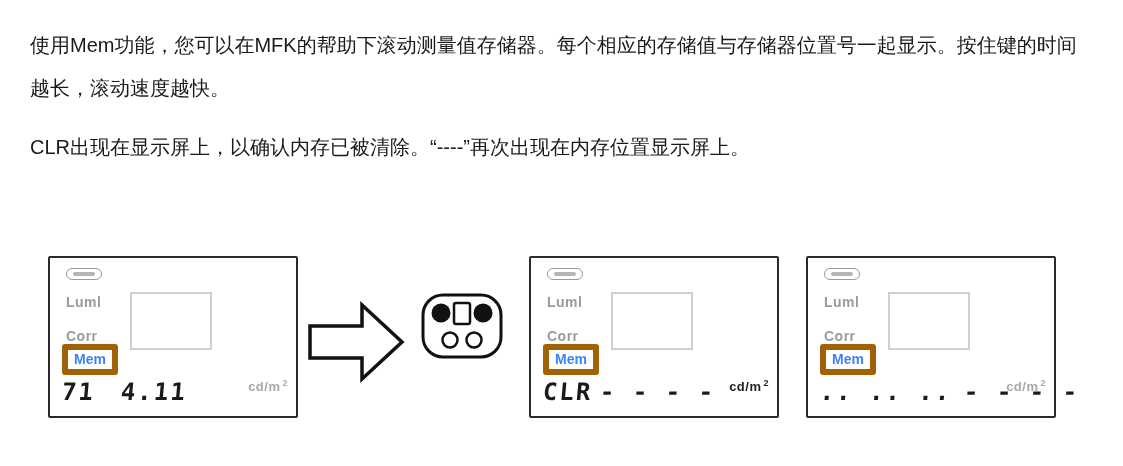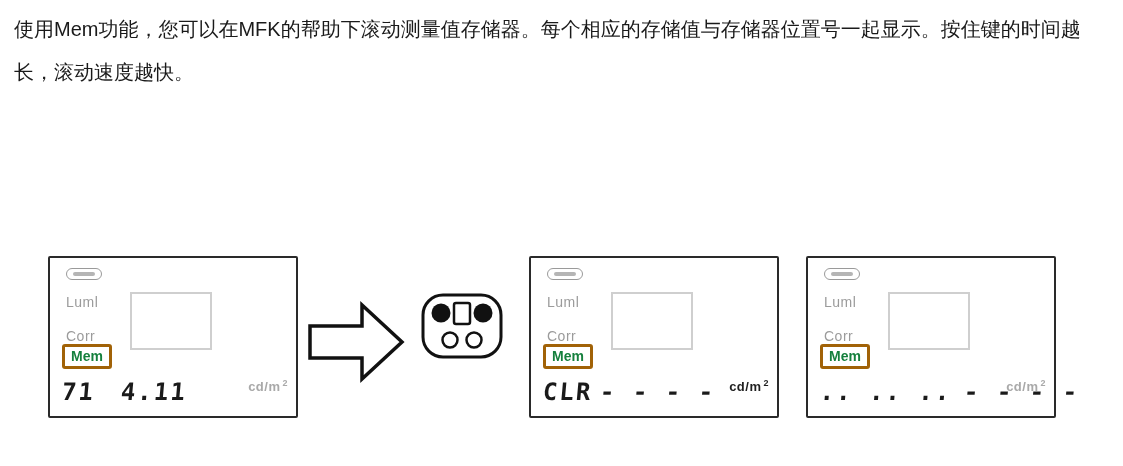--- a/index.html
+++ b/index.html
@@ -9,21 +9,21 @@
     background:#ffffff;
     font-family:"Liberation Sans", sans-serif;
     color:#1a1a1a;
     overflow:hidden;
   }
   
   .text-block{
     position:absolute;left:14px;top:8px;width:1098px;
     font-size:20px;line-height:43px;color:#1a1a1a;
   }
-  .text-block p{margin:0;}
+  .text-block p{margin:16px;}
   .key-circle{
     display:inline-flex;align-items:center;justify-content:center;
     width:20px;height:20px;
     border:2.5px solid #111;border-radius:50%;
     font-weight:bold;font-size:13px;line-height:1;
     vertical-align:-3px;margin:0 2px;
     background:#fff;color:#111;
   }
   
   .figure{position:absolute;left:0;top:0;width:100%;height:100%;}
@@ -34,29 +34,29 @@
   .panel.pos1{left:48px;top:256px;}
   .panel.pos2{left:529px;top:256px;}
   .panel.pos3{left:806px;top:256px;}
   .badge{
     position:absolute;left:16px;top:10px;width:36px;height:12px;
     border:1px solid #9a9a9a;border-radius:6px;
     display:flex;align-items:center;justify-content:center;box-sizing:border-box;
   }
   .badge-inner{width:22px;height:4px;background:#b5b5b5;border-radius:2px;}
   .lbl{
-    position:absolute;left:16px;font-weight:normal;color:#9b9b9b;
+    position:absolute;left:16px;font-weight:bold;color:#9b9b9b;
     font-size:14px;letter-spacing:0.5px;
   }
   .lbl.lum{top:36px;}
   .lbl.corr{top:70px;}
   .mem-box{
     position:absolute;left:12px;top:86px;
-    border:3px solid #a16207;border-radius:3px;
-    padding:0 6px;font-weight:bold;font-size:14px;color:#15803d;line-height:19px;
+    border:6px solid #a16207;border-radius:3px;
+    padding:0 6px;font-weight:bold;font-size:14px;color:#3b82f6;line-height:19px;
     background:#fff;
   }
   .window{
     position:absolute;left:80px;top:34px;width:82px;height:58px;
     border:2px solid #cfcfcf;box-sizing:border-box;
   }
   .digits{
     position:absolute;left:12px;bottom:10px;
     display:flex;gap:26px;align-items:baseline;
   }
@@ -76,20 +76,21 @@
   .arrow-wrap{position:absolute;left:306px;top:298px;}
   .cluster-wrap{position:absolute;left:420px;top:292px;}
 </style>
 </head>
 <body>
 
 <div class="page">
 
   <div class="text-block">
     <p>使用Mem功能，您可以在MFK的帮助下滚动测量值存储器。每个相应的存储值与存储器位置号一起显示。按住键的时间越长，滚动速度越快。</p>
+    <p>CLR出现在显示屏上，以确认内存已被清除。“----”再次出现在内存位置显示屏上。</p>
   </div>
 
   <div class="figure">
 
     <div class="panel pos1">
       <div class="badge">
           <span class="badge-inner"></span>
         </div>
       <div class="lbl lum">Luml</div>
       <div class="lbl corr">Corr</div>

